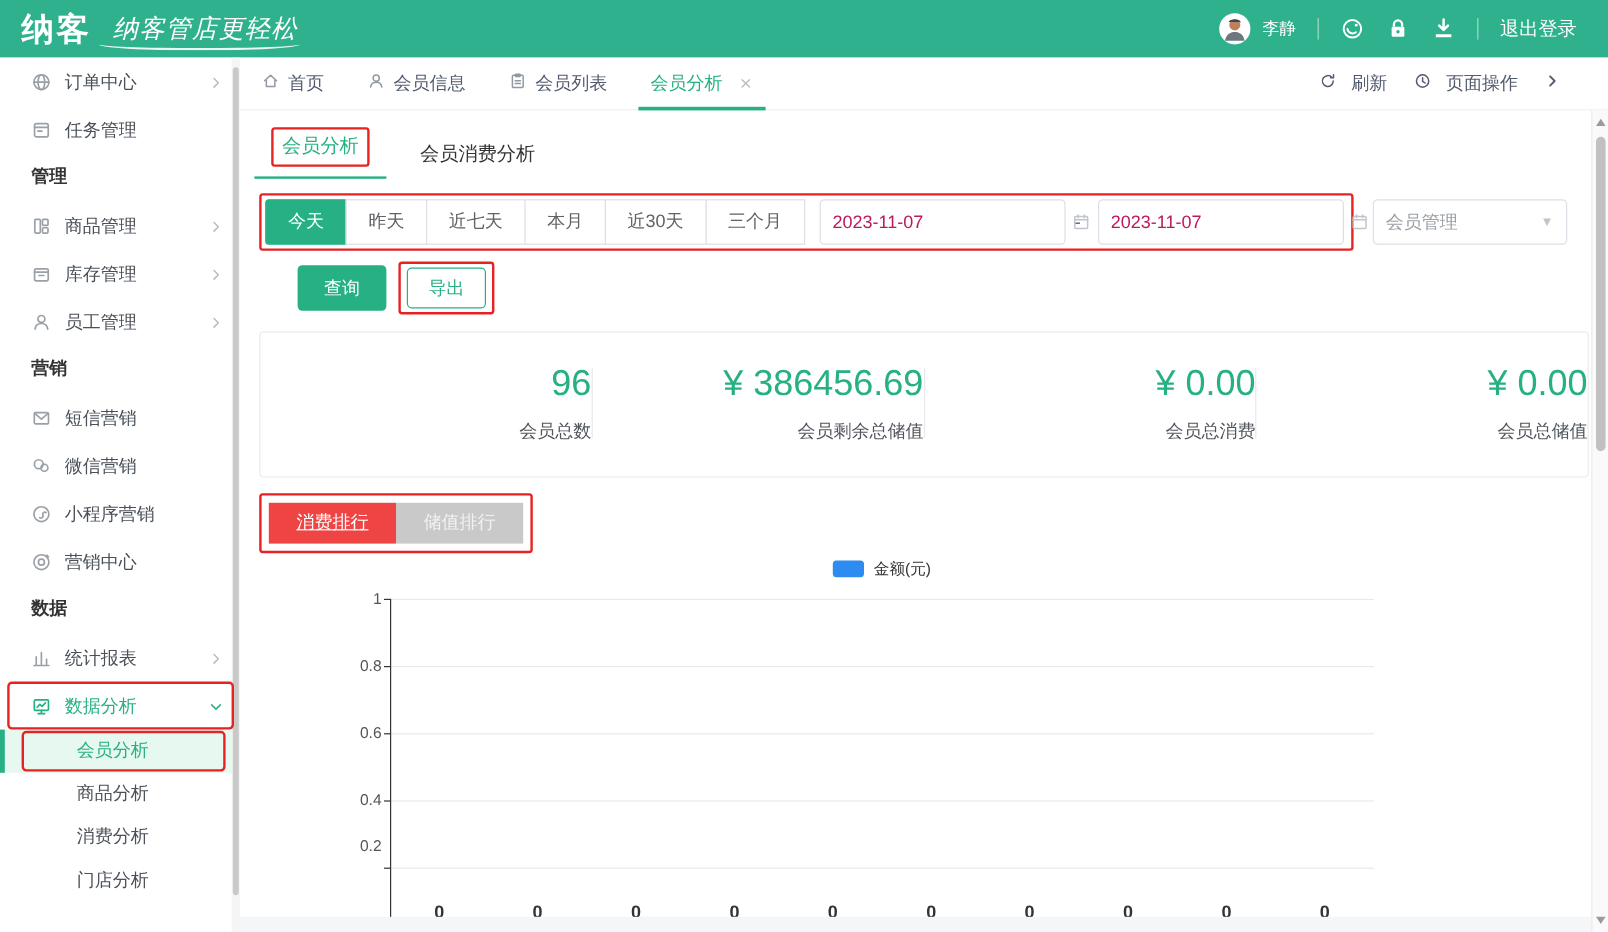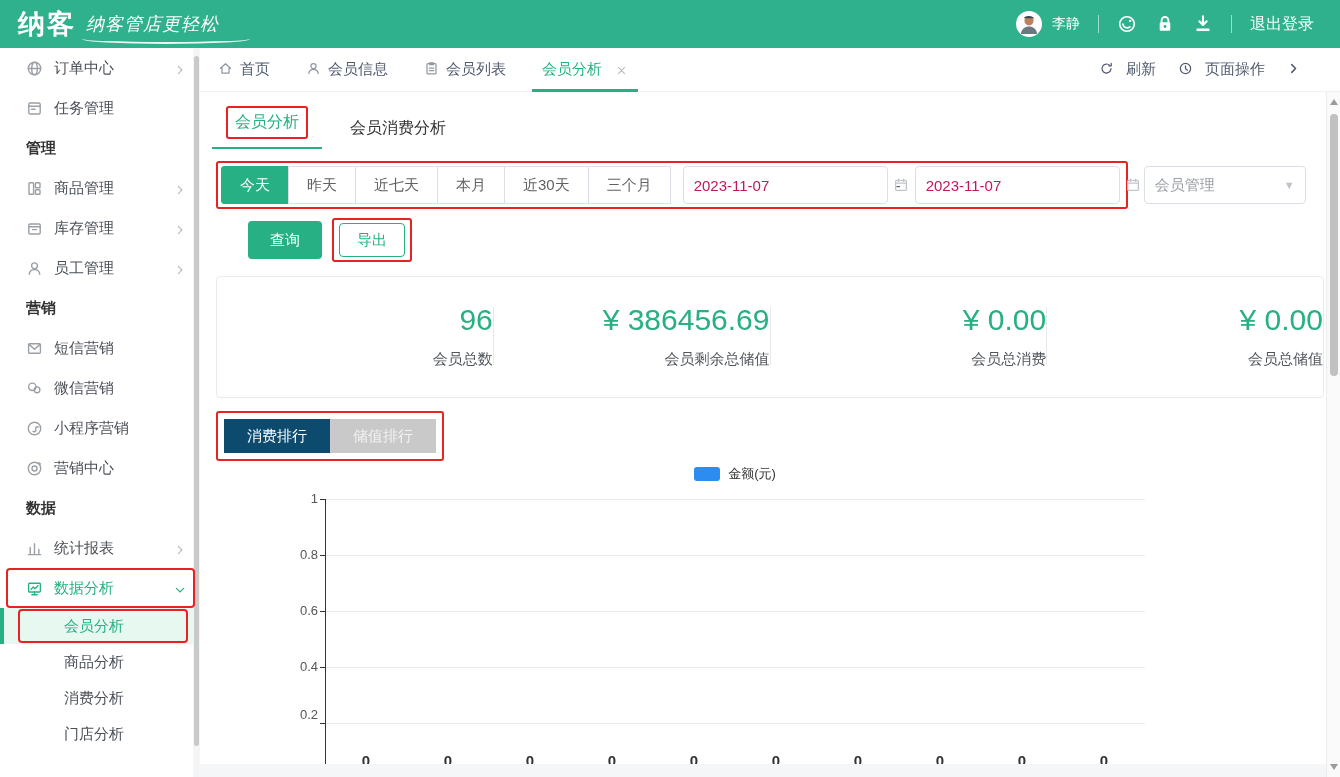--- a/index.html
+++ b/index.html
@@ -3,21 +3,21 @@
 <meta charset="utf-8">
 <style>
   * { margin:0; padding:0; box-sizing:border-box; }
   html,body { width:1340px; height:777px; overflow:hidden; font-family:"Liberation Sans", sans-serif; background:#fff; }
   .app { width:1340px; height:777px; display:flex; flex-direction:column; }
 
   
   .header { height:48px; background:#2eb18c; display:flex; align-items:center; color:#fff; flex:0 0 48px; }
   .logo { font-size:27px; font-weight:bold; padding:0 10px 0 18px; letter-spacing:2px; }
   .tagline-wrap { width:170px; position:relative; }
-  .tagline { font-style:italic; font-size:18px; letter-spacing:1px; font-family:Liberation Sans, sans-serif; }
+  .tagline { font-style:italic; font-size:21px; letter-spacing:1px; font-family:Liberation Sans, sans-serif;text-align:center; }
   .swoosh { position:absolute; left:-4px; top:22px; width:168px; height:10px; border-bottom:2px solid rgba(255,255,255,.9); border-radius:50%; }
   .nav-tabs { display:flex; align-items:flex-end; height:48px; margin-left:14px; }
   .nav-tab { height:38px; line-height:38px; padding:0 21px; background:rgba(255,255,255,.17); border-radius:6px 6px 0 0; margin-right:3px; font-size:16px; cursor:pointer; }
   .nav-tab.active { background:rgba(255,255,255,.24); font-weight:bold; }
   .nav-tab.active .nav-tab-label { border-bottom:2px solid #fff; padding-bottom:3px; }
   .header-right { margin-left:auto; display:flex; align-items:center; gap:18px; padding-right:26px; }
   .avatar { width:26px; height:26px; border-radius:50%; background:#fff; overflow:hidden; display:inline-block; }
   .uname { font-size:14px; margin-left:-8px; }
   .hdiv { width:1px; height:18px; background:rgba(255,255,255,.55); }
   .hicon { width:20px; height:20px; display:inline-flex; cursor:pointer; }
@@ -84,21 +84,21 @@
 
   .stats-card { margin-top:14px; border:1px solid #e8eaec; border-radius:4px; display:flex; align-items:center; padding:26px 0 28px; }
   .stat { flex:1; text-align:right; }
   .stat-value { font-size:30px; color:#26b083; }
   .stat-label { font-size:15px; color:#51565d; margin-top:13px; }
   .stat-div { width:1px; height:58px; background:#e8e8e8; }
 
   .rank-row { margin-top:13px; }
   .rank-frame { border:2px solid #e62222; border-radius:3px; display:inline-flex; padding:6px; }
   .rank-btn { height:34px; line-height:34px; padding:0 23px; font-size:15px; cursor:pointer; }
-  .rank-btn.active { background:#0c4a6e; color:#fff; }
+  .rank-btn.active { background:#ef4444; color:#fff;text-decoration:underline; }
   .rank-btn.inactive { background:#c9c9c9; color:#f2f2f2; }
 
   .legend-row { margin-left:109px; width:820px; display:flex; justify-content:center; align-items:center; gap:8px; margin-top:4px; height:18px; }
   .legend-swatch { width:26px; height:14px; border-radius:3px; background:#2d8cf0; }
   .legend-label { font-size:13px; color:#333; }
 
   .chart { position:relative; height:316px; margin-top:6px; }
   .gridline { position:absolute; left:109px; width:820px; height:1px; background:#e9e9e9; }
   .yaxis-line { position:absolute; left:109px; top:10px; height:280px; width:1px; background:#333; }
   .ytick { position:absolute; left:60px; width:42px; text-align:right; font-size:13px; color:#555; }
@@ -412,21 +412,21 @@
           <div class="gridline" style="top:66px"></div>
           <div class="gridline" style="top:122px"></div>
           <div class="gridline" style="top:178px"></div>
           <div class="gridline" style="top:234px"></div>
           <div class="yaxis-line"></div>
 
           <div class="ytick" style="top:2px">1</div>
           <div class="ytick" style="top:58px">0.8</div>
           <div class="ytick" style="top:114px">0.6</div>
           <div class="ytick" style="top:170px">0.4</div>
-          <div class="ytick" style="top:218px">0.2</div>
+          <div class="ytick" style="top:208px">0.2</div>
           <div class="ytick" style="top:282px">0</div>
           <div class="ytick-mark" style="top:10px"></div>
           <div class="ytick-mark" style="top:66px"></div>
           <div class="ytick-mark" style="top:122px"></div>
           <div class="ytick-mark" style="top:178px"></div>
           <div class="ytick-mark" style="top:234px"></div>
 
           <div class="vlabel" style="left:109px">0</div>
           <div class="vlabel" style="left:191px">0</div>
           <div class="vlabel" style="left:273px">0</div>

